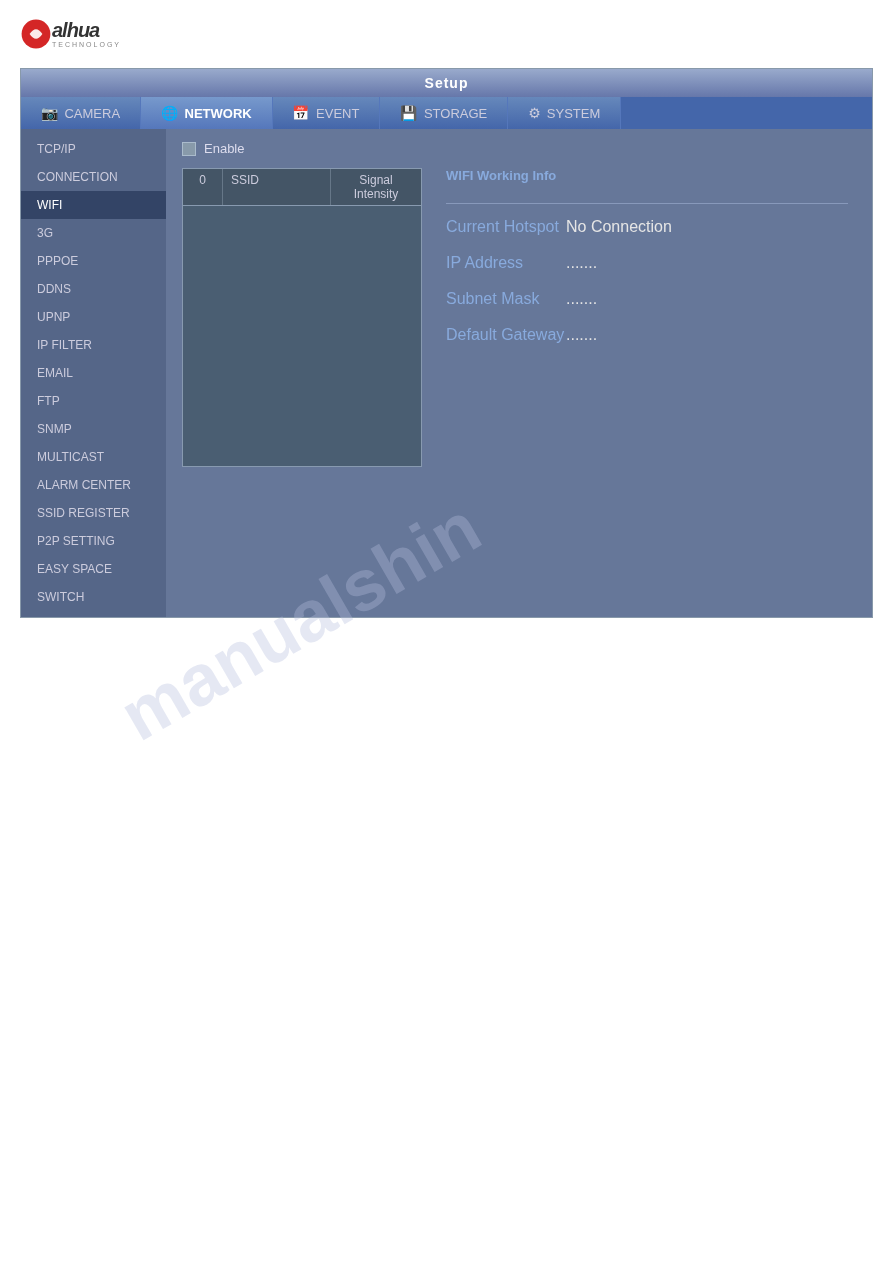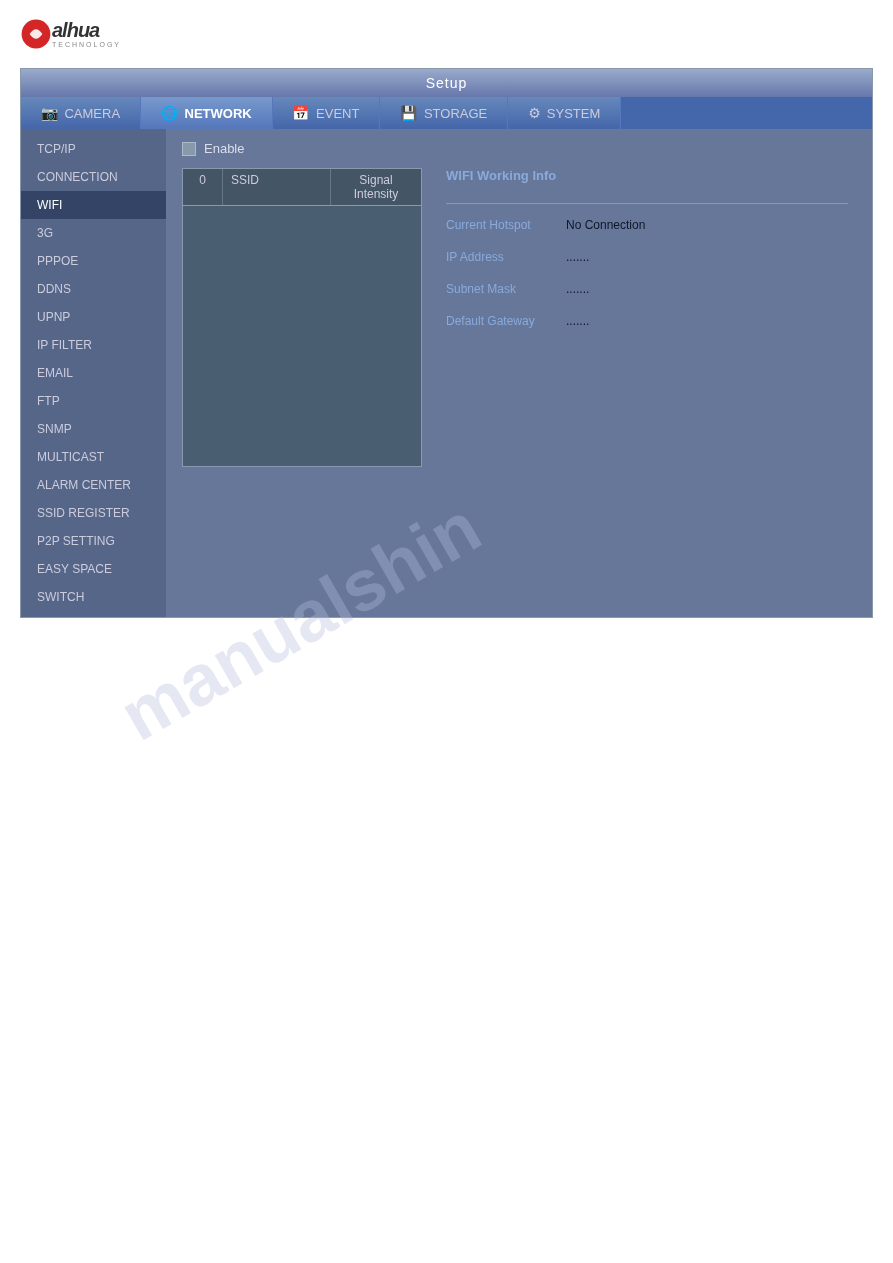--- a/index.html
+++ b/index.html
@@ -48,20 +48,21 @@
     }
 
     
     .setup-titlebar {
       background: linear-gradient(to bottom, #99aacc, #6677aa);
       text-align: center;
       padding: 6px;
       color: #fff;
       font-size: 14px;
       letter-spacing: 1px;
+      font-weight: bold;
     }
 
     
     .tab-bar {
       display: flex;
       background: #4466aa;
     }
     .tab {
       padding: 8px 20px;
       color: #ccd;
@@ -185,29 +186,29 @@
       font-size: 13px;
       font-weight: bold;
       margin-bottom: 14px;
       padding-bottom: 20px;
       border-bottom: 1px solid #8899bb;
     }
     .wifi-info-row {
       display: flex;
       align-items: center;
       margin-bottom: 18px;
-      font-size: 12px;
+      font-size: 16px;
     }
     .wifi-info-label {
       color: #88aadd;
       width: 120px;
       flex-shrink: 0;
     }
     .wifi-info-value {
-      color: #0f172a;
+      color: #e5e5e5;
     }
 
     
     .bottom-buttons {
       display: flex;
       align-items: center;
       padding: 10px 16px;
       background: #667799;
       gap: 6px;
     }

